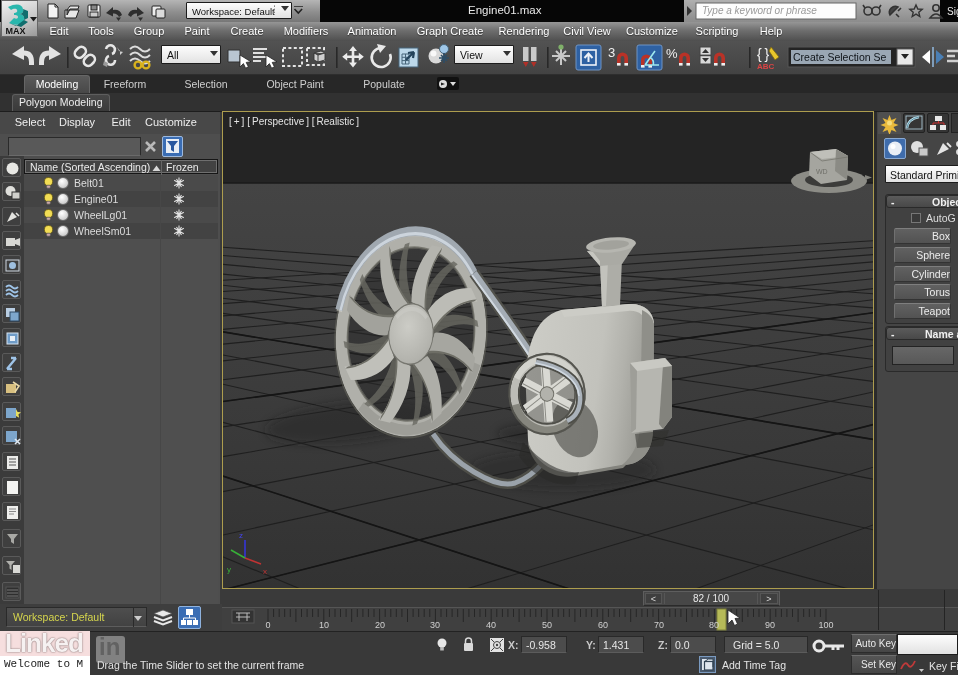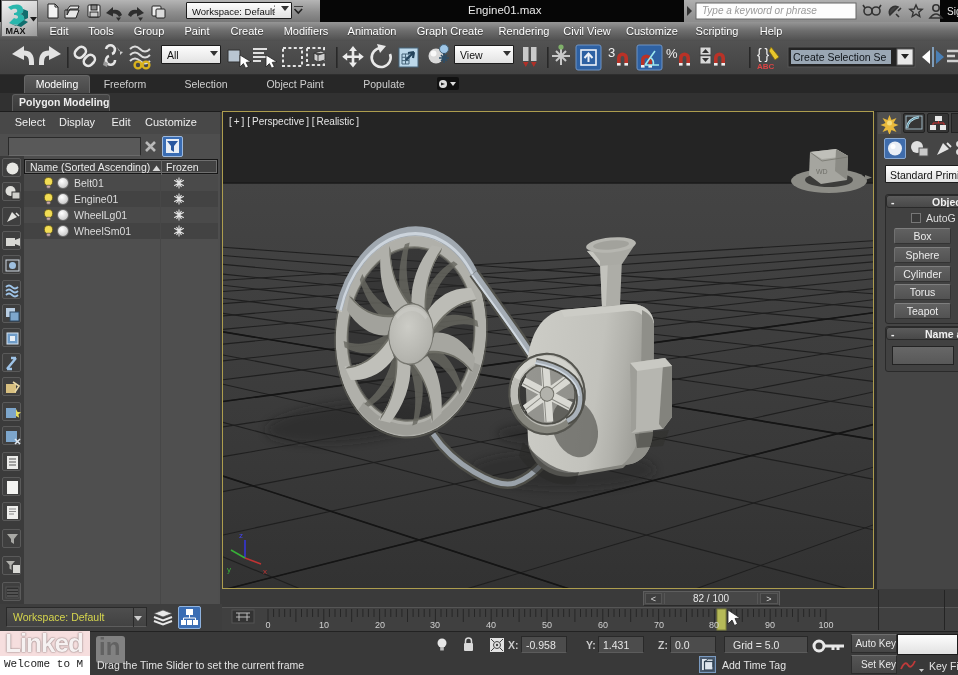--- a/index.html
+++ b/index.html
@@ -27,21 +27,21 @@
 .lrow .nm{position:absolute;left:50px;top:2px;font-size:10.5px;color:#dcdcdc}
 .bulb{position:absolute;left:19px;top:2px;width:11px;height:12px}
 .sph{position:absolute;left:33px;top:2px;width:12px;height:12px;border-radius:50%;background:radial-gradient(circle at 38% 32%,#fff,#cfcfcf 70%,#9f9f9f);border:1px solid #6a6a6a}
 .snow{position:absolute;left:149px;top:2px;width:12px;height:12px}
 #vtools{left:0;top:156px;width:24px;height:448px;background:#3b3b3b}
 .vico{position:absolute;left:2px;width:19px;height:19px;border-radius:2px}
 
 #vp{left:222px;top:111px;width:652px;height:478px;border:1px solid #ad9d4e;background:#242424}
 
 #cpanel{left:874px;top:112px;width:84px;height:492px;background:#454545;border-left:3px solid #2b2b2b}
-.cbtn{position:absolute;left:17px;width:57px;height:16px;white-space:nowrap;overflow:hidden;background:linear-gradient(#616161,#525252);border:1px solid #333;border-top-color:#7e7e7e;border-left-color:#707070;border-radius:2px;color:#ececec;font-size:10.5px;text-align:center;line-height:15px}
+.cbtn{position:absolute;left:17px;width:57px;height:16px;white-space:nowrap;overflow:hidden;background:linear-gradient(#616161,#525252);border:1px solid #333;border-top-color:#7e7e7e;border-left-color:#707070;border-radius:2px;color:#ececec;font-size:10.5px;text-align:right;line-height:15px}
 .rollh{position:absolute;left:9px;width:80px;height:13px;white-space:nowrap;overflow:hidden;background:linear-gradient(#5b5b5b,#484848);border:1px solid #2a2a2a;border-radius:3px;color:#f0f0f0;font-size:10.5px;font-weight:bold}
 
 #tslider{left:222px;top:589px;width:736px;height:18px;background:#3a3a3a}
 #thandle{position:absolute;left:421px;top:2px;width:137px;height:15px;background:#474747;border:1px solid #5e5e5e;border-bottom-color:#2a2a2a}
 #truler{left:222px;top:607px;width:736px;height:24px;background:#404040;border-top:1px solid #555}
 #truler .num{position:absolute;top:12px;transform:translateX(-50%);font-size:9px;color:#cfcfcf}
 
 #wsbar{left:0;top:604px;width:222px;height:27px;background:#3e3e3e}
 #wsdd{position:absolute;left:6px;top:3px;width:141px;height:20px;background:linear-gradient(#4e4e4e,#424242);border:1px solid #2a2a2a;border-bottom-color:#5d5d5d}
 #status{left:0;top:631px;width:958px;height:44px;background:#393939;border-top:1px solid #222}
@@ -226,21 +226,21 @@
     <span style="left:384px">Populate</span>
 <span style="left:437px;top:2px;width:22px;height:13px;background:#111;border-radius:2px;color:#ccc;transform:translateX(0)"></span>
 <svg style="position:absolute;left:438px;top:4px" width="20" height="10">
       <circle cx="5" cy="5" r="4" fill="#ddd"></circle>
       <path d="M3 3.5 l4 1.5 l-4 1.5 z" fill="#222"></path>
       <path d="M12 3 l6 0 l-3 4 z" fill="#ddd"></path>
     </svg>
 </div>
 <div class="abs" id="polyrow">
 <div class="abs" style="left:12px;top:1px;width:98px;height:17px;background:linear-gradient(#474747,#3a3a3a);border:1px solid #5e5e5e;border-bottom:none;border-radius:3px 3px 0 0"></div>
-<span class="tx" style="left:19px;top:3px;font-size:10.5px;font-weight:bold;color:#ededed">Polygon Modeling</span>
+<span class="tx" style="left:19px;top:3px;font-size:10.5px;font-weight:normal;color:#ededed">Polygon Modeling</span>
 </div>
 
 <div class="abs" id="lpanel">
 <div class="abs" id="lmenu" style="left:0;top:0;width:220px;height:22px;background:#484848">
 <span style="left:30px">Select</span>
       <span style="left:77px">Display</span>
       <span style="left:121px">Edit</span>
       <span style="left:171px">Customize</span>
 </div>
 <div class="abs" id="lsearch"></div>

